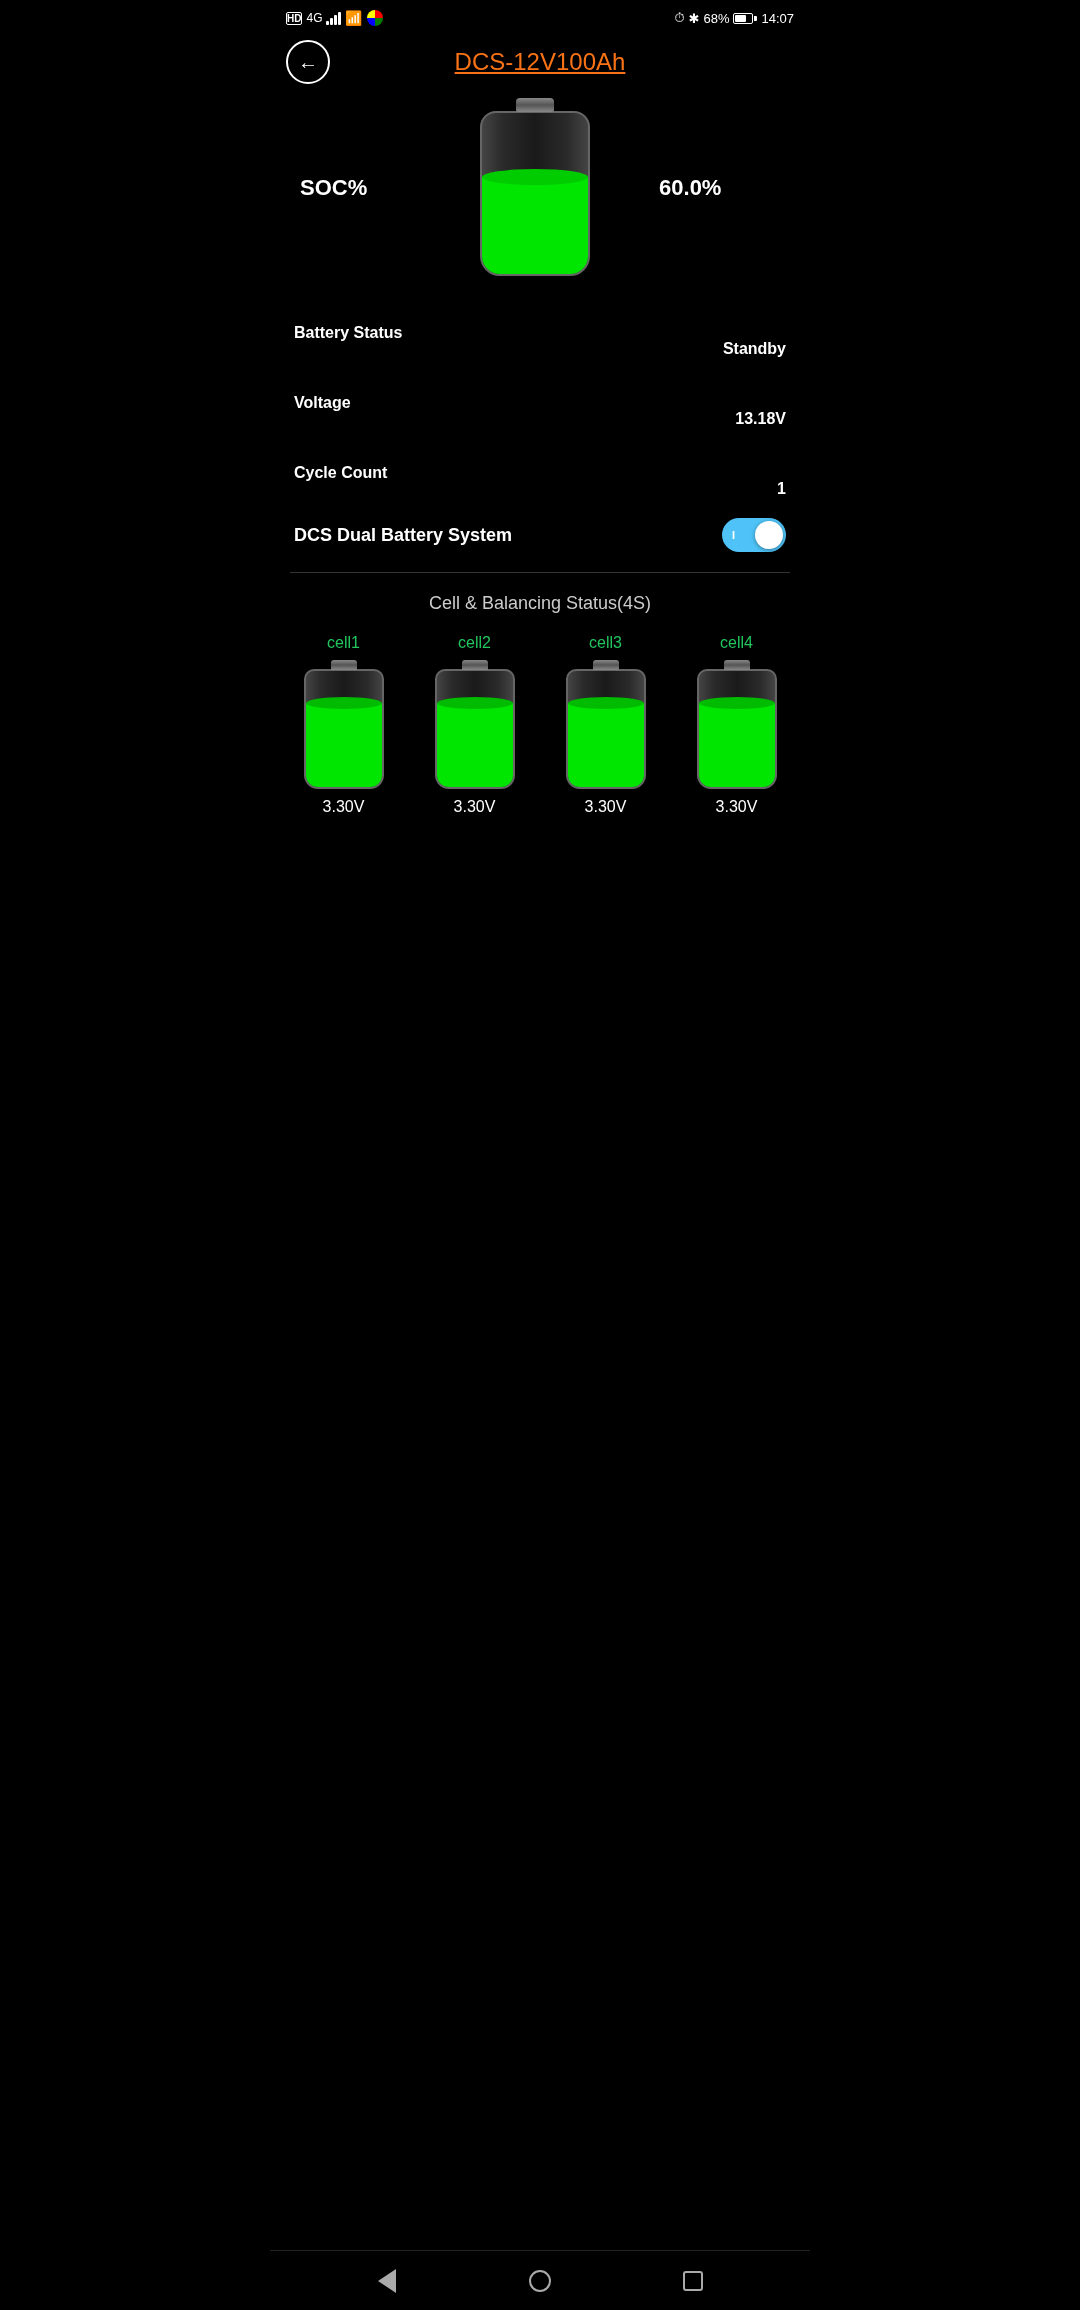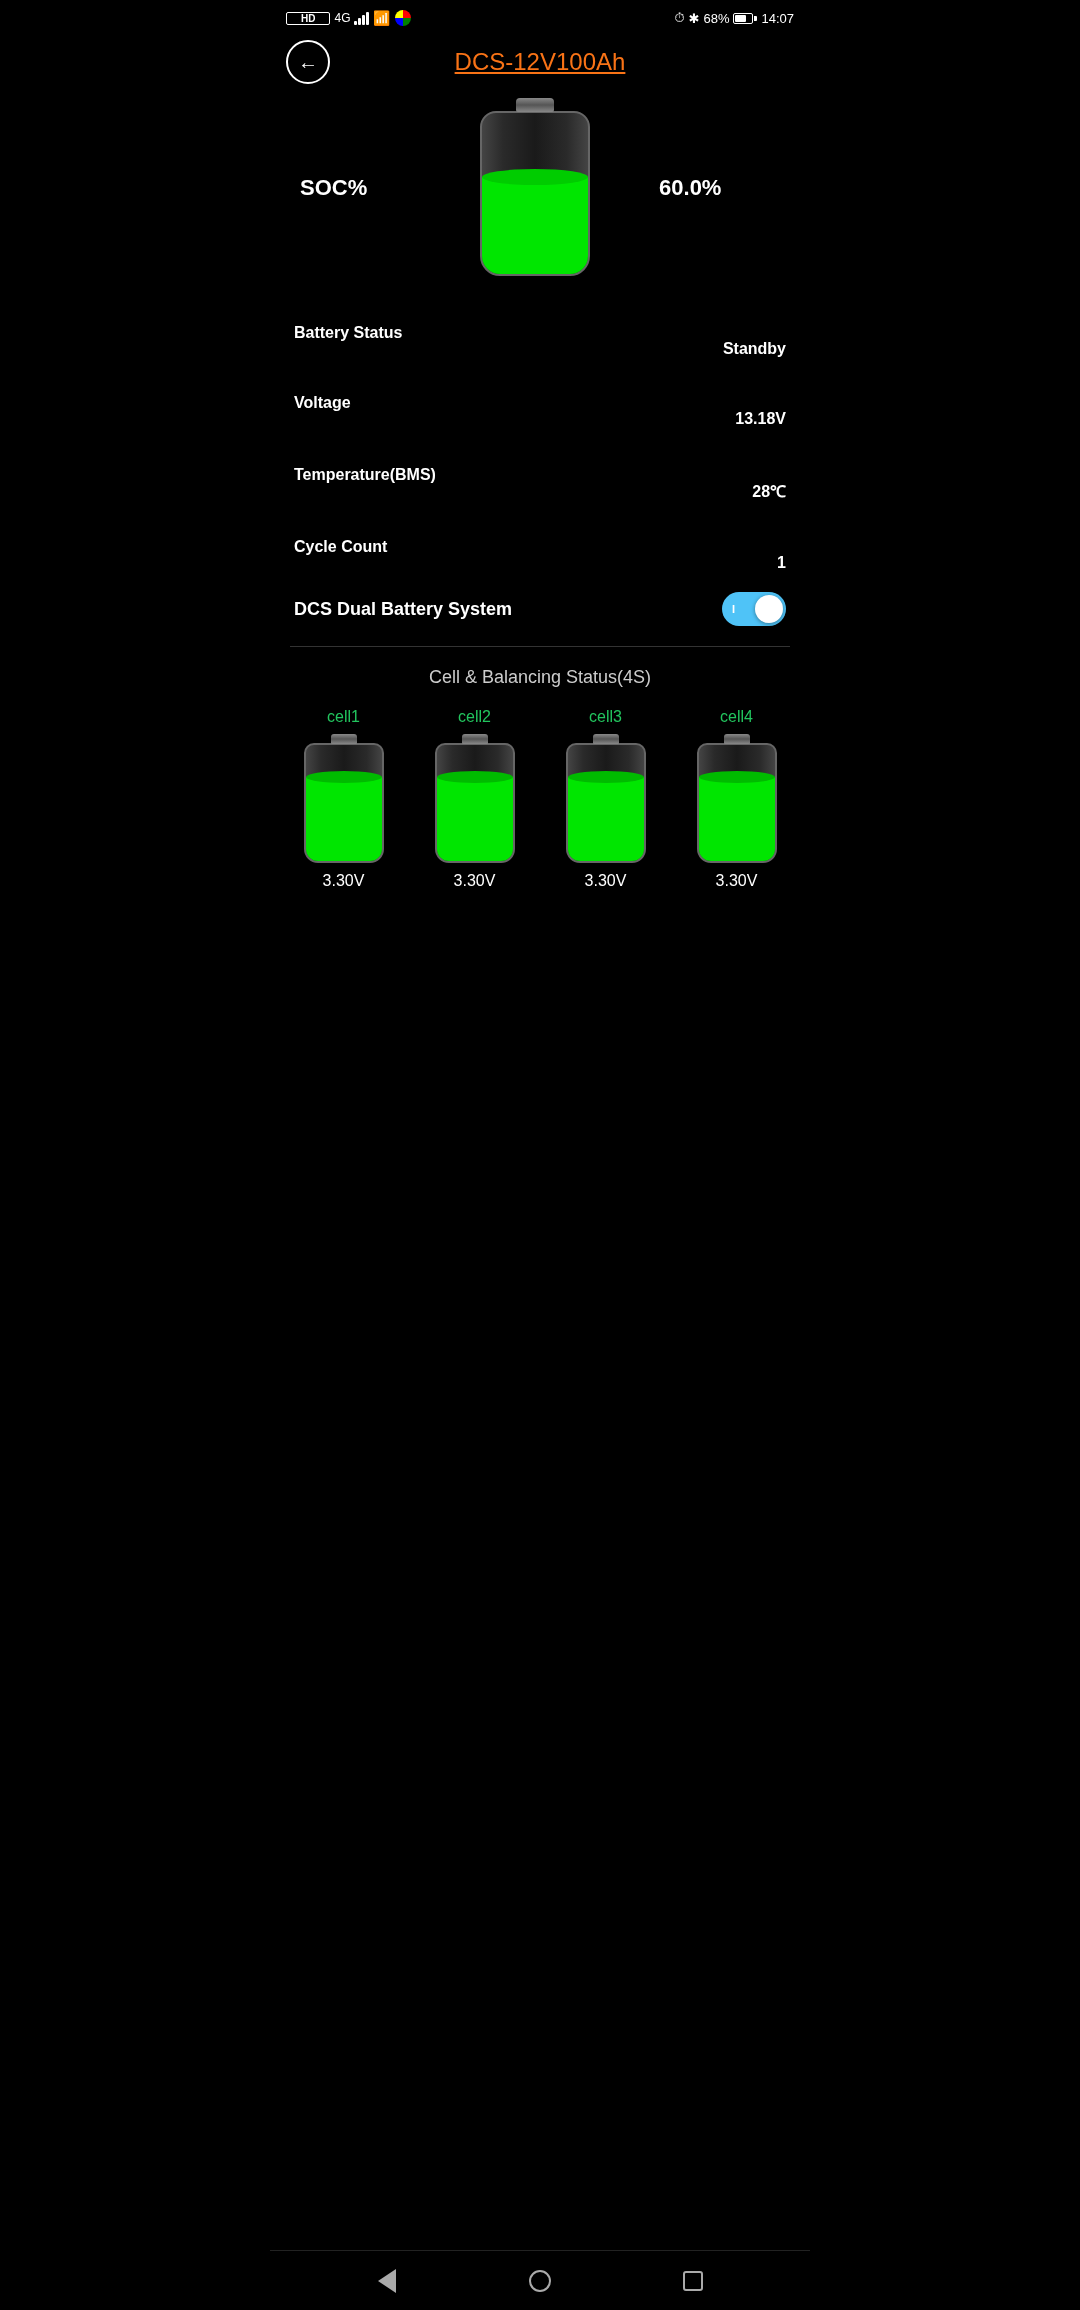--- a/index.html
+++ b/index.html
@@ -35,21 +35,21 @@
     }
     .status-right {
       display: flex;
       align-items: center;
       gap: 4px;
       font-size: 13px;
     }
     .hd-badge {
       border: 1px solid #fff;
       border-radius: 2px;
-      padding: 0 14px;
+      padding: 0 0;
       font-size: 10px;
       font-weight: bold;
     }
     .signal-bars {
       display: flex;
       align-items: flex-end;
       gap: 1px;
       height: 14px;
     }
     .signal-bar {
@@ -442,24 +442,20 @@
     <span class="stat-label">Battery Status</span>
     <span class="stat-value">Standby</span>
   </div>
 
   <div class="stat-row">
     <span class="stat-label">Voltage</span>
     <span class="stat-value">13.18V</span>
   </div>
 
 
-  <div class="stat-row">
-    <span class="stat-label">Temperature(BMS)</span>
-    <span class="stat-value">28℃</span>
-  </div>
 
   <div class="stat-row">
     <span class="stat-label">Cycle Count</span>
     <span class="stat-value">1</span>
   </div>
 
   <div class="toggle-row">
     <span class="toggle-label">DCS Dual Battery System</span>
     <div class="toggle-switch">
       <span class="toggle-text">I</span>

